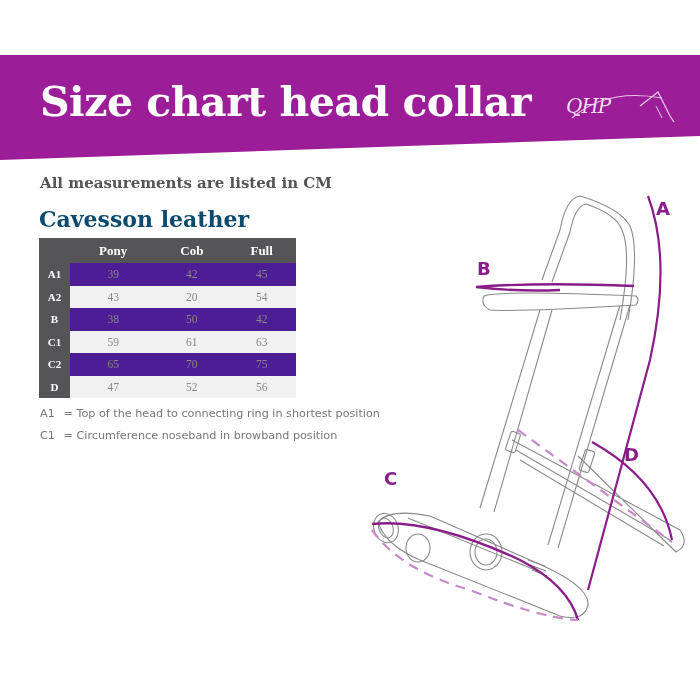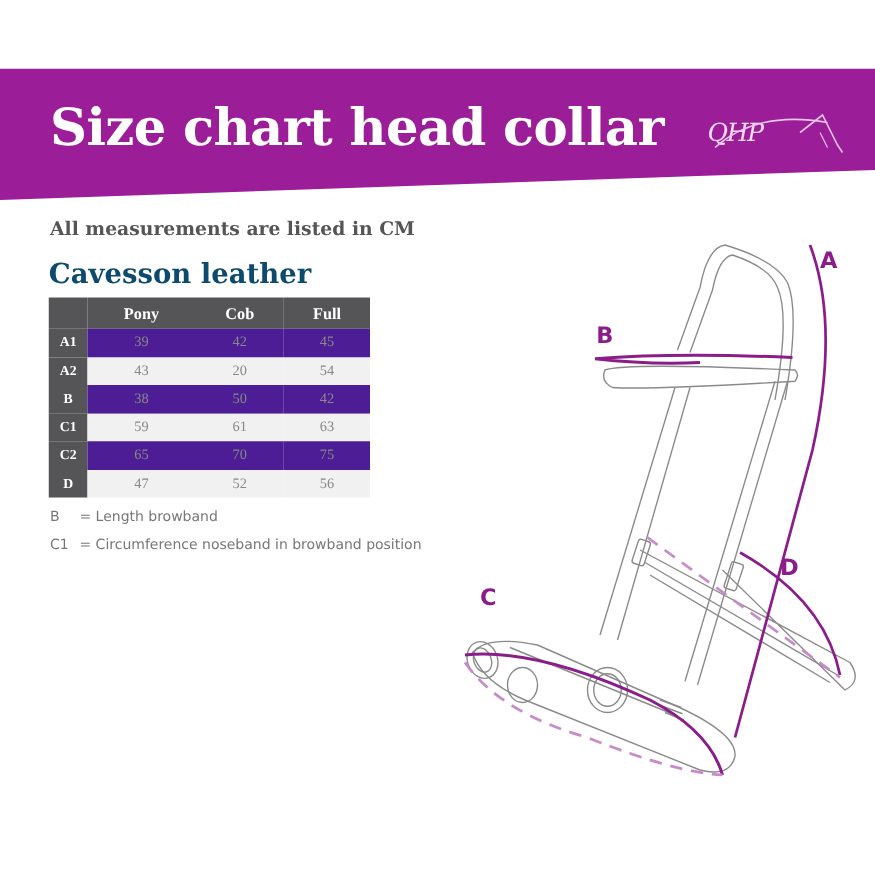--- a/index.html
+++ b/index.html
@@ -129,21 +129,21 @@
     <tr class="even">
       <td class="rowlabel">D</td>
       <td>47</td>
       <td>52</td>
       <td>56</td>
     </tr>
   </tbody>
 </table>
 
 <ul class="legend">
-  <li><span class="key">B</span> <span>= Length browband</span></li>
+  <li><span class="key">A1</span> <span>= Top of the head to connecting ring in shortest position</span></li>
   <li><span class="key">C1</span> <span>= Circumference noseband in browband position</span></li>
 </ul>
 
 <svg class="diagram" viewBox="0 0 700 700">
   <g fill="none" stroke="#8a8a8a" stroke-width="1.1" stroke-linejoin="round">
 
     <path d="M542,280 L560,230 Q566,198 580,196 Q620,208 630,226 Q640,250 628,320"></path>
     <path d="M552,282 L570,232 Q575,206 586,204 Q616,214 622,230 Q632,252 620,320"></path>
 
     <path d="M484,296 Q500,290 636,296 Q640,300 636,305 Q520,312 490,310 Q480,305 484,296 Z"></path>

